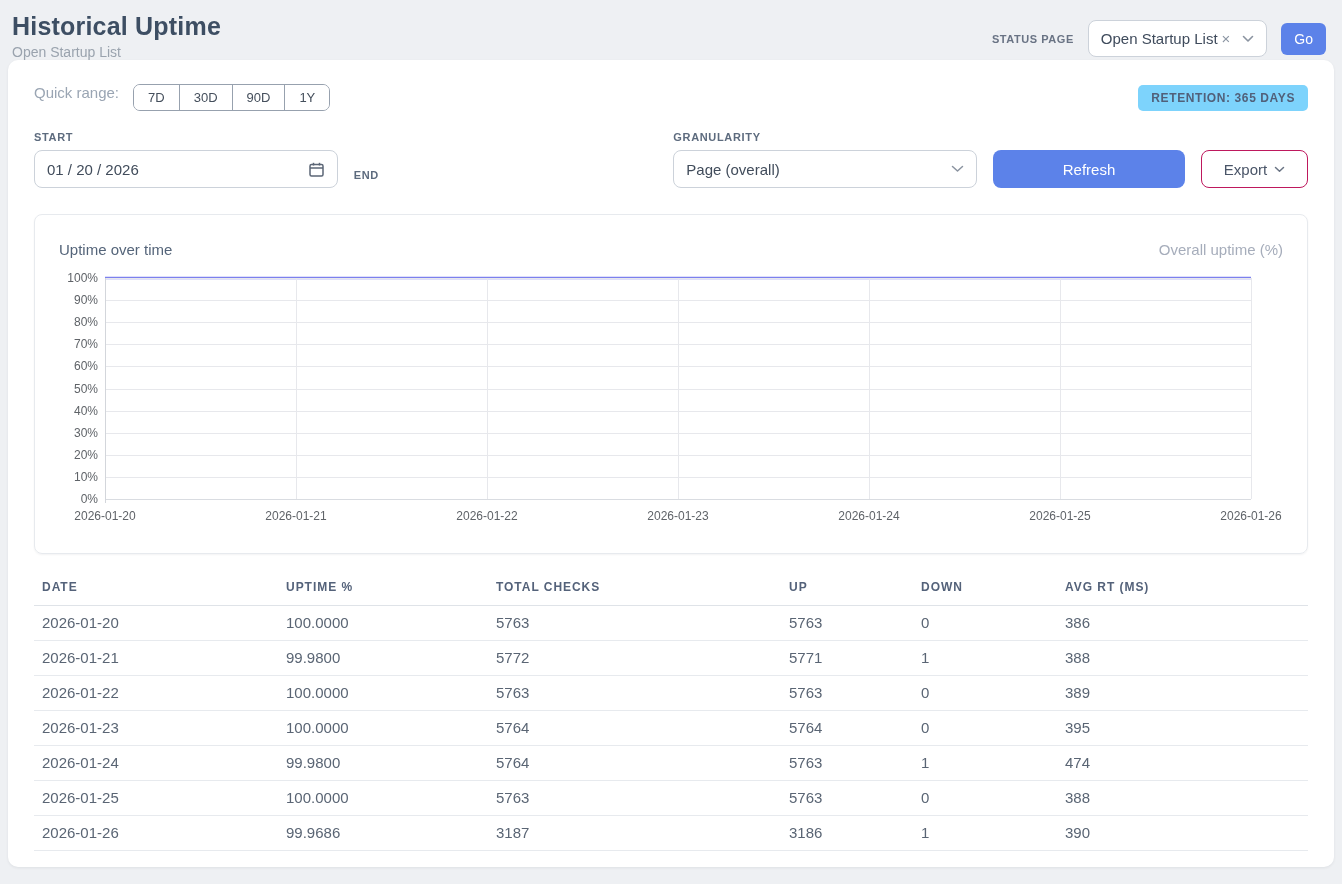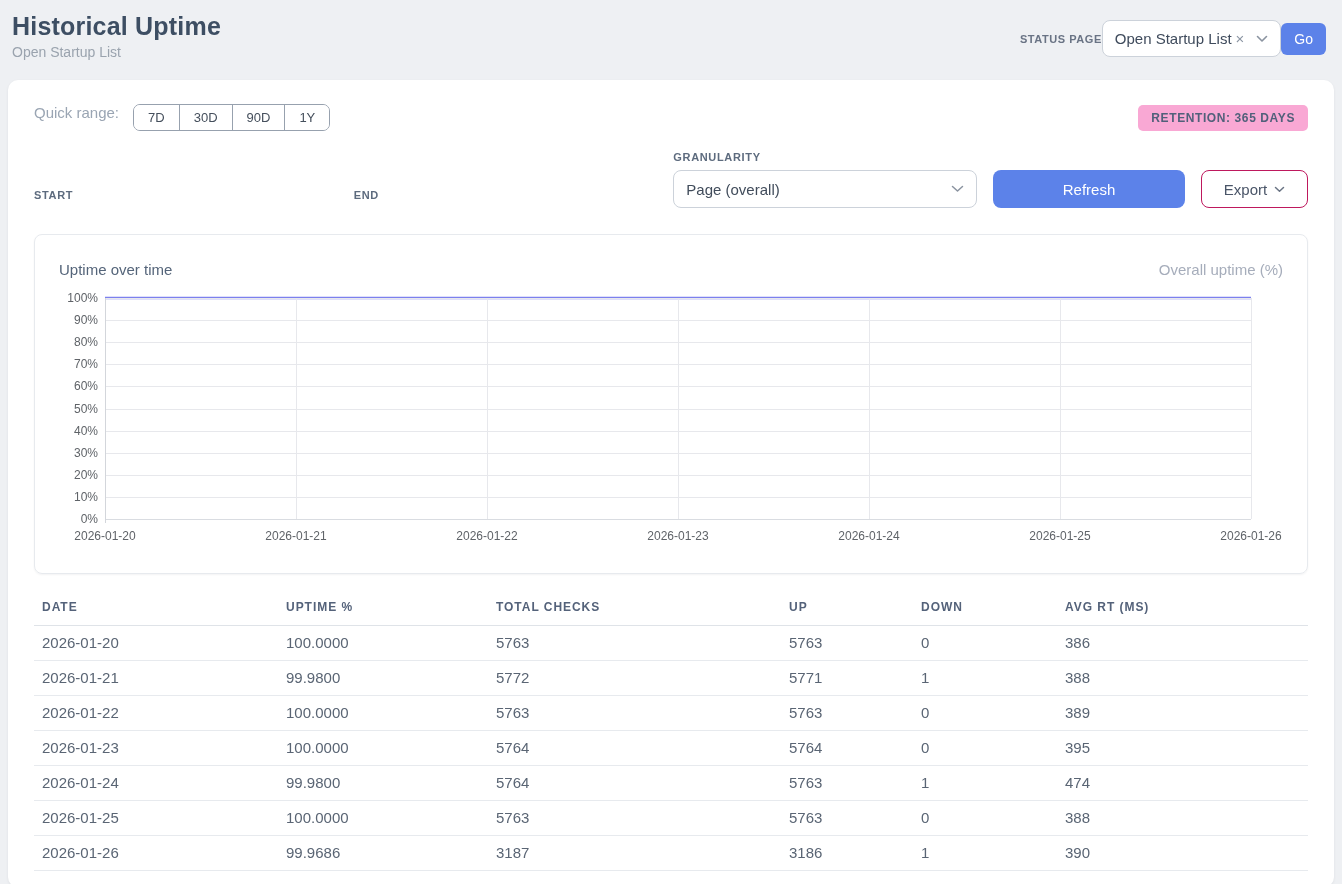--- a/index.html
+++ b/index.html
@@ -6,25 +6,25 @@
   html,body { width:1342px; height:884px; overflow:hidden; }
   body {
     font-family: "Liberation Sans", sans-serif;
     background:#eef0f3;
     color:#44505f;
   }
 
   
   .header {
     display:flex; justify-content:space-between; align-items:flex-start;
-    padding:12px 16px 20px 12px;
+    padding:12px 16px 0 12px;
   }
   .page-title { font-size:25px; font-weight:700; color:#3d4e63; letter-spacing:.2px; }
   .page-subtitle { font-size:14px; color:#9aa3ae; margin-top:3px; }
-  .header-right { display:flex; align-items:center; margin-top:8px; }
+  .header-right { display:flex; align-items:center; gap:14px; margin-top:8px; }
   .statuspage-label { font-size:11px; font-weight:600; color:#697384; letter-spacing:.05em; }
   .sp-select {
     display:flex; align-items:center; gap:6px;
     background:#fff; border:1px solid #ccd2da; border-radius:8px;
     height:37px; padding:0 12px; min-width:160px; cursor:pointer;
   }
   .sp-select .sp-text { font-size:15px; color:#3f4b5c; }
   .sp-select .clear-x { font-size:15px; color:#8b95a3; margin-left:-2px; }
   .go-btn {
     background:#5c82e9; color:#fff; border:none; border-radius:6px;
@@ -43,21 +43,21 @@
   .qr-wrap { display:flex; align-items:flex-start; gap:14px; }
   .qr-label { font-size:15px; color:#9aa5b3; }
   .qr-group { display:inline-flex; border:1px solid #97a1ae; border-radius:7px; overflow:hidden; background:#fff; }
   .qr-btn {
     background:#fff; border:none; border-left:1px solid #97a1ae;
     padding:5px 14px; font-size:13px; font-weight:500; color:#454f5c;
     font-family:inherit; cursor:pointer;
   }
   .qr-btn:first-child { border-left:none; }
   .retention-badge {
-    background:#f9a8d4; color:#51607a; font-size:12px; font-weight:600;
+    background:#7dd3fc; color:#51607a; font-size:12px; font-weight:600;
     letter-spacing:.05em; padding:6px 13px; border-radius:5px;
   }
 
   
   .form-row {
     display:grid; grid-template-columns:1fr 1fr 1fr 192px 107px;
     column-gap:16px; align-items:end; margin-bottom:26px;
   }
   .field-label {
     font-size:11px; font-weight:600; color:#5d6b7e; letter-spacing:.06em;
@@ -152,20 +152,31 @@
           <button class="qr-btn">90D</button>
           <button class="qr-btn">1Y</button>
         </div>
     </div>
     <span class="retention-badge">RETENTION: 365 DAYS</span>
   </div>
 
   <div class="form-row">
     <div>
       <span class="field-label">START</span>
+      <div class="control">
+        <span class="grow">01 / 20 / 2026</span>
+        <span>
+          <svg class="icon-svg" width="17" height="17" viewBox="0 0 17 17">
+              <rect x="2" y="3.5" width="13" height="11.5" rx="1.5" fill="none" stroke="#5b6676" stroke-width="1.5"></rect>
+              <line x1="2" y1="7" x2="15" y2="7" stroke="#5b6676" stroke-width="1.5"></line>
+              <line x1="5.5" y1="1.8" x2="5.5" y2="4.5" stroke="#5b6676" stroke-width="1.5"></line>
+              <line x1="11.5" y1="1.8" x2="11.5" y2="4.5" stroke="#5b6676" stroke-width="1.5"></line>
+            </svg>
+        </span>
+      </div>
     </div>
 
     <div>
       <span class="field-label">END</span>
     </div>
 
     <div>
       <span class="field-label">GRANULARITY</span>
       <div class="control">
         <span class="grow">Page (overall)</span>

